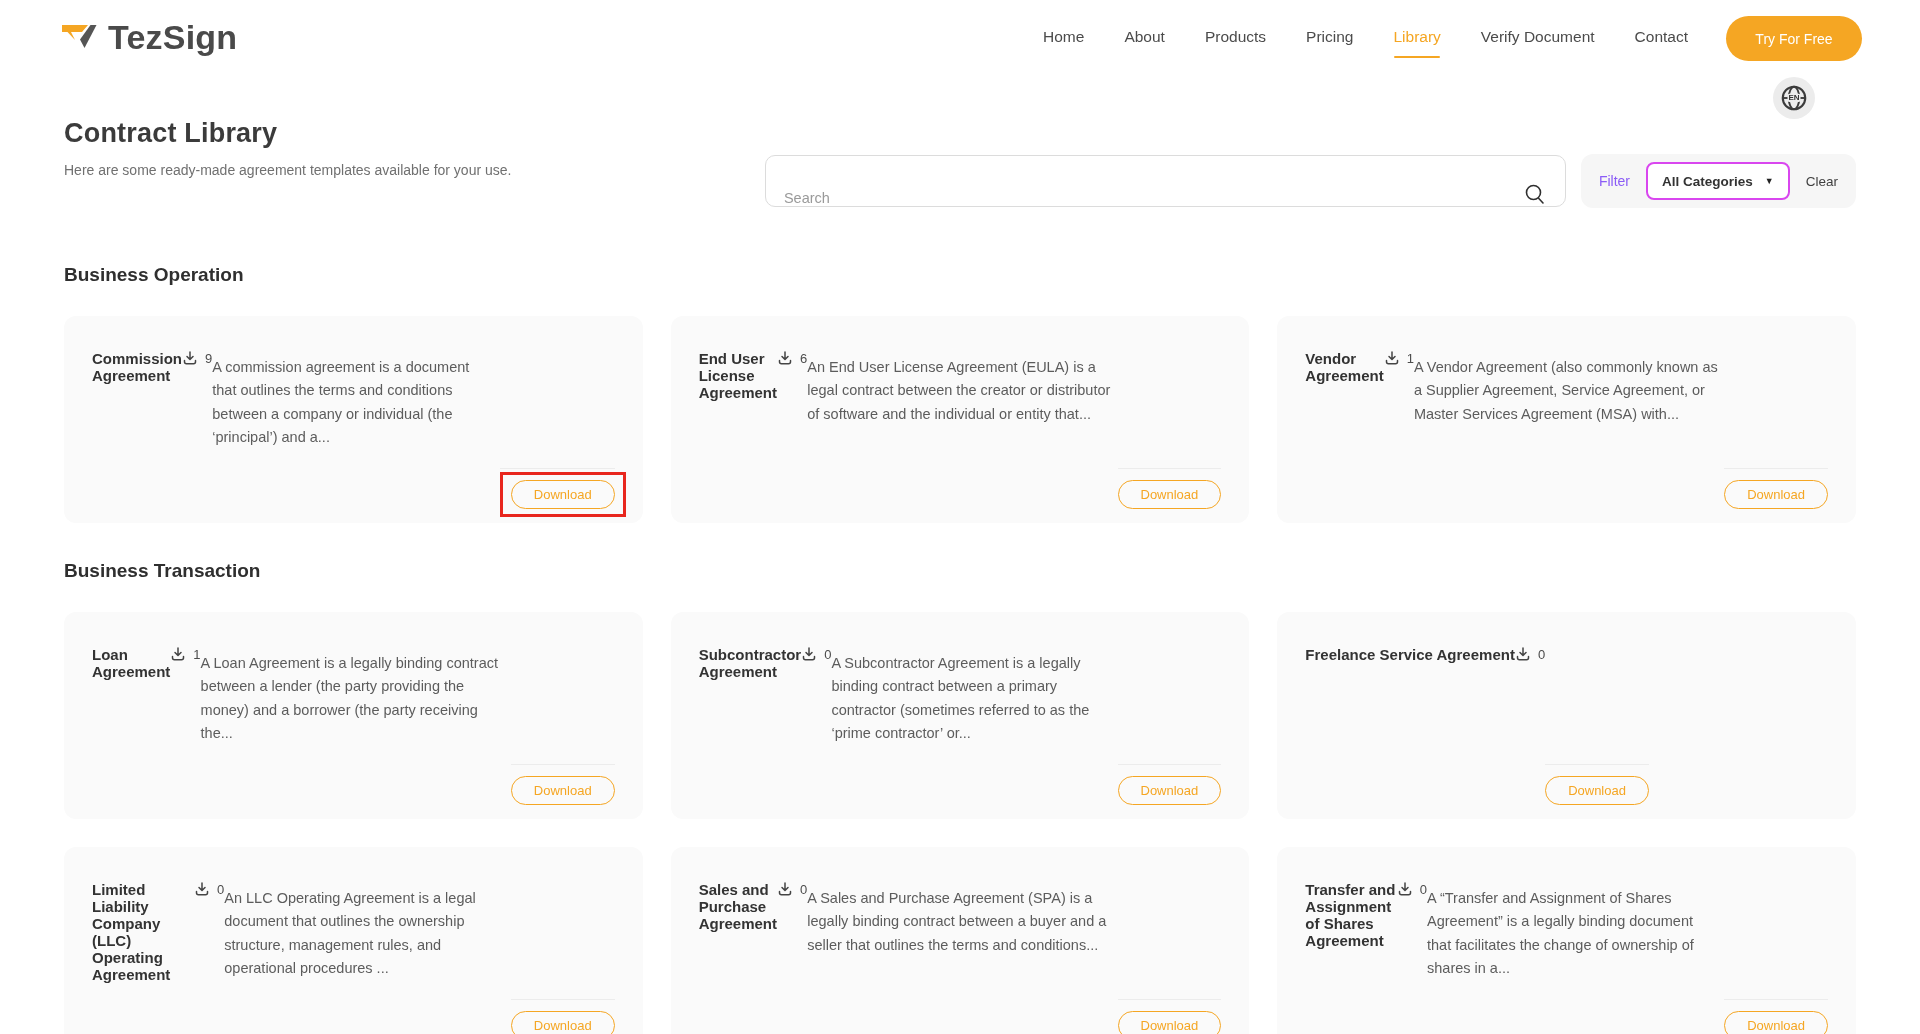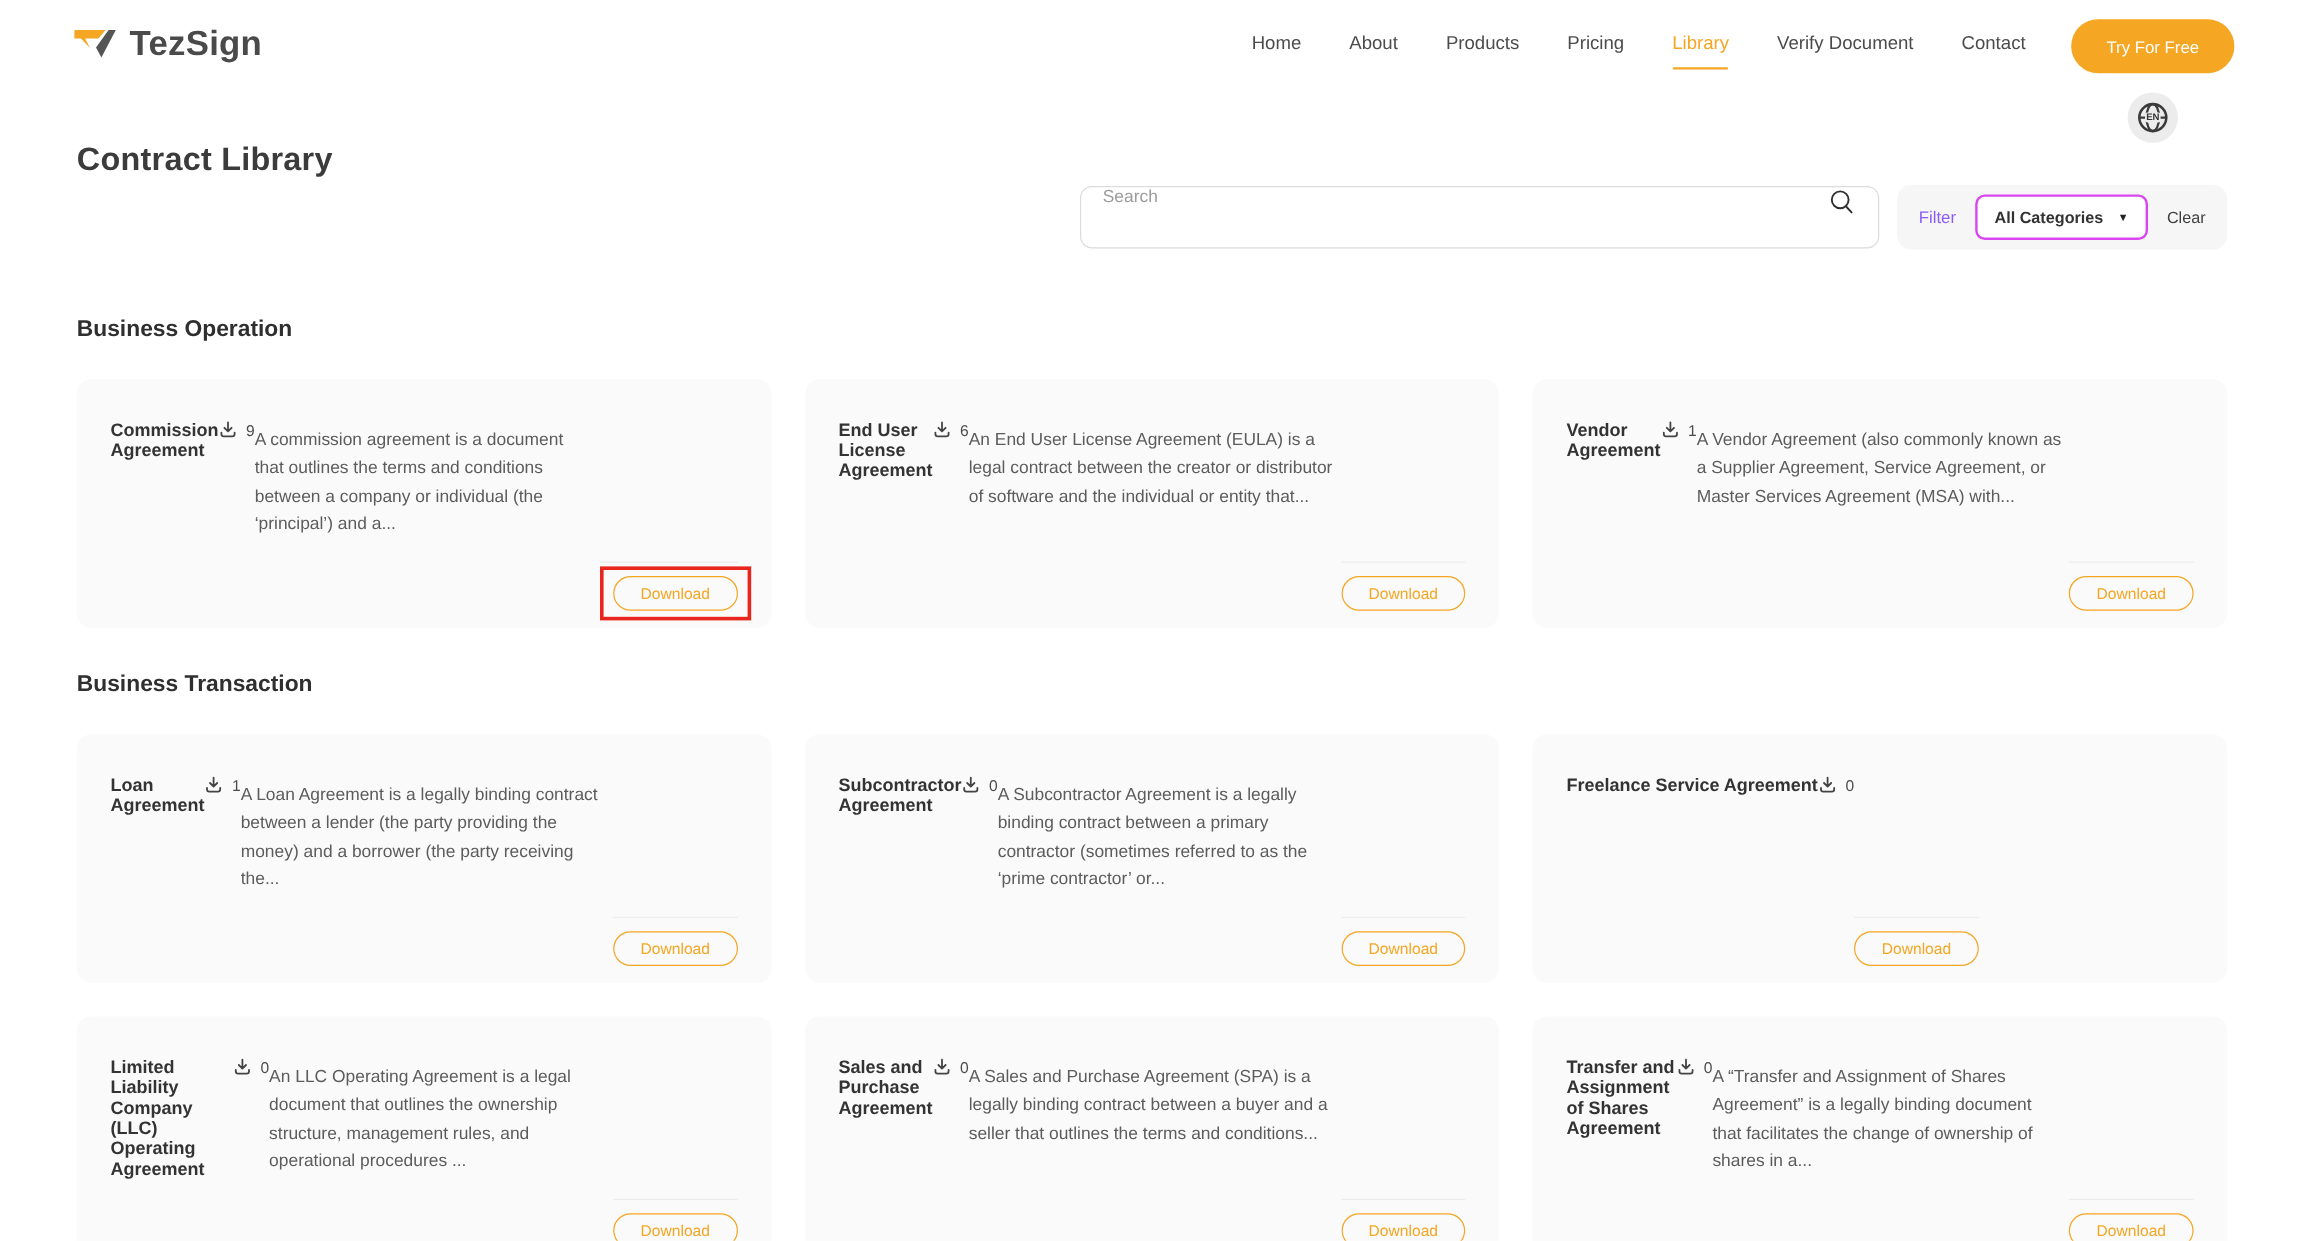--- a/index.html
+++ b/index.html
@@ -2,41 +2,41 @@
 <html><head>
 <meta charset="utf-8">
 <style>
   * { margin:0; padding:0; box-sizing:border-box; }
   html,body { width:1920px; height:1034px; overflow:hidden; background:#fff;
     font-family:"Liberation Sans", "DejaVu Sans", sans-serif; color:#3c3c3c; }
 
   
   header { height:74px; display:flex; align-items:center; padding:0 58px 0 58px; background:#fff; }
   .logo { display:flex; align-items:center; gap:8px; }
-  .logo-text { font-size:29px; font-weight:700; color:#4a4a4a; letter-spacing:.2px; }
+  .logo-text { font-size:34px; font-weight:700; color:#4a4a4a; letter-spacing:.2px; }
   nav { margin-left:auto; display:flex; align-items:center; gap:40px; }
   .nav-link { font-size:15.5px; color:#4b4b4b; text-decoration:none; cursor:pointer; position:relative; padding:8px 0; }
   .nav-link.active { color:#F5A623; }
   .nav-link.active::after { content:""; position:absolute; left:1px; right:1px; bottom:-4px; height:2px; background:#F5A623; border-radius:2px; }
   .header-actions { display:flex; align-items:center; gap:16px; margin-left:38px;flex-direction:column; }
   .btn-login { width:124px; height:45px; border:1.5px solid #F5A623; color:#F5A623; background:#fff;
     border-radius:999px; font-size:14px; cursor:pointer; font-family:inherit; }
   .btn-try { width:136px; height:45px; border:none; background:#F5A623; color:#fff;
     border-radius:999px; font-size:14px; cursor:pointer; font-family:inherit; }
   .globe-wrap { width:42px; height:42px; border-radius:50%; background:#ececec; display:flex; align-items:center; justify-content:center; cursor:pointer; }
 
   
   main { padding:0 64px; }
   .page-head { display:flex; align-items:flex-start; margin-top:44px; }
   .title-block { flex:1; }
   .page-title { font-size:27px; font-weight:700; color:#3b3b3b; letter-spacing:.2px; }
   .page-subtitle { margin-top:13px; font-size:14px; color:#707070; }
   .search-row { display:flex; align-items:center; gap:15px; margin-top:36px; }
-  .search-box { width:666px; height:52px; border:1px solid #dcdcdc; border-radius:10px; background:#fff;
-    display:flex; align-items:flex-start; padding:0 18px;gap:21px; }
+  .search-box { width:801px; height:52px; border:1px solid #dcdcdc; border-radius:10px; background:#fff;
+    display:flex; align-items:flex-end; padding:0 18px;gap:21px; }
   .search-box input { flex:1; border:none; outline:none; font-size:14.5px; color:#333; background:transparent; font-family:inherit; }
   .search-box input::placeholder { color:#9a9a9a; }
   .filter-group { height:54px; background:#f6f6f6; border-radius:12px; display:flex; align-items:center; gap:16px; padding:0 18px; }
   .filter-label { font-size:14px; color:#8b5cf6; font-weight:400; }
   .cat-select { background:#fff; border:2px solid #d946ef; border-radius:8px; height:38px; padding:0 14px;
     display:flex; align-items:center; gap:12px; font-size:13.5px; font-weight:700; color:#333; cursor:pointer; }
   .caret { font-size:9px; color:#222; }
   .clear-link { font-size:13.5px; color:#3f3f3f; cursor:pointer; }
 
   
@@ -94,20 +94,21 @@
         </svg>
       </span>
     </div>
   </div>
 </header>
 
 <main>
   <div class="page-head">
     <div class="title-block">
       <h1 class="page-title">Contract Library</h1>
+      <p class="page-subtitle">Here are some ready-made agreement templates available for your use.</p>
     </div>
     <div class="search-row">
       <div class="search-box">
         <input type="text" placeholder="Search" style="">
         <span>
           <svg width="24" height="24" viewBox="0 0 24 24" fill="none" stroke="#2f2f2f" stroke-width="1.6">
             <circle cx="10.5" cy="10.5" r="7"></circle>
             <path d="M15.8,16.5 L20,21" stroke-linecap="round"></path>
           </svg>
         </span>

